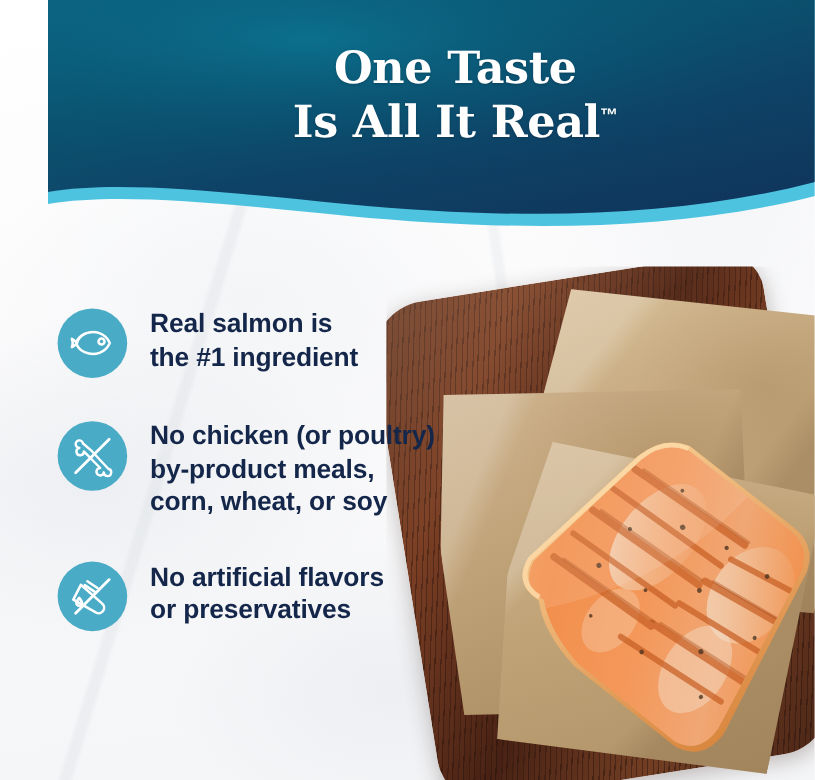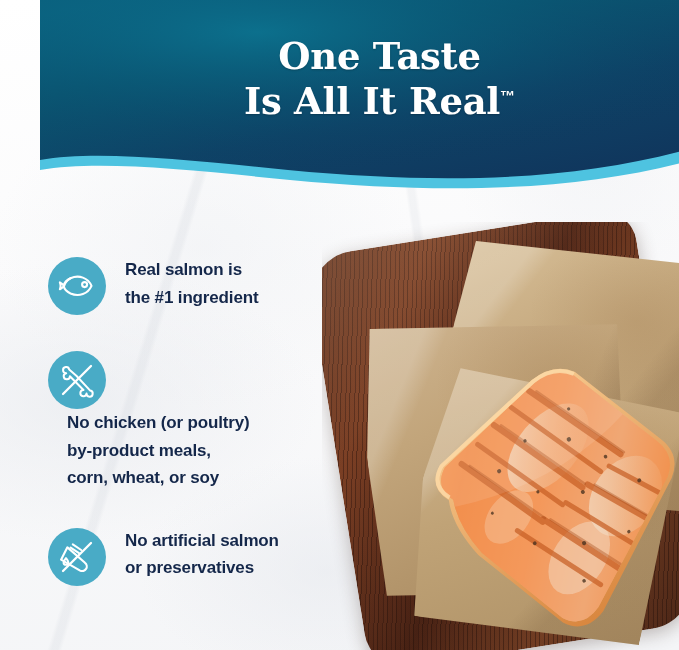--- a/index.html
+++ b/index.html
@@ -145,39 +145,39 @@
 
   
   .bullets {
     position:absolute;
     left:48px; top:255px;
     width:330px;
     z-index:5;
   }
   .bullet { display:flex; align-items:flex-start; }
   .bullet + .bullet { margin-top:34px; }
-  .b2 { margin-top:33px;flex-direction:column; }
+  .b2 { margin-top:33px; }
   .b3 { margin-top:31px; }
 
   .icon-circle {
     flex:0 0 auto;
     width:58px; height:58px;
     border-radius:50%;
     background:#49abc6;
     display:flex; align-items:center; justify-content:center;
     margin-top:2px;
   }
   .icon-circle svg { display:block; width:40px; height:40px; }
 
   .bullet-text {
     margin-left:19px;
     color:#14274a;
     font-family:"Liberation Sans", sans-serif;
     font-weight:bold;
-    font-size:17px;
+    font-size:22px;
     line-height:27.5px;
     letter-spacing:-0.15px;
     white-space:pre-line;
     padding-top:1px;
   }
   .b2 .bullet-text { padding-top:0; }
 </style>
 </head>
 <body>
 
@@ -346,19 +346,19 @@
 
           <path d="M15.8,7.4 L24.2,13.0 M13.6,10.6 L22.0,16.2"></path>
           <path d="M14.8,8.9 L24.6,30.2 a4.6,4.6 0 0 1 -7.6,5.1 L4.0,17.6 Z" transform="rotate(-24 16 20)"></path>
 
           <path d="M9.0,21.2 c1.6,2.0 2.4,3.2 2.4,4.2 a2.4,2.4 0 0 1 -4.8,0
                    c0,-1.0 0.8,-2.2 2.4,-4.2 Z"></path>
 
           <line x1="6.0" y1="34.0" x2="34.0" y2="6.0" stroke-width="2.3"></line>
         </svg>
       </span>
-      <span class="bullet-text">No artificial salmon
+      <span class="bullet-text">No artificial flavors
 or preservatives</span>
     </div>
 
   </div>
 
 </div>
 
 </body></html>

